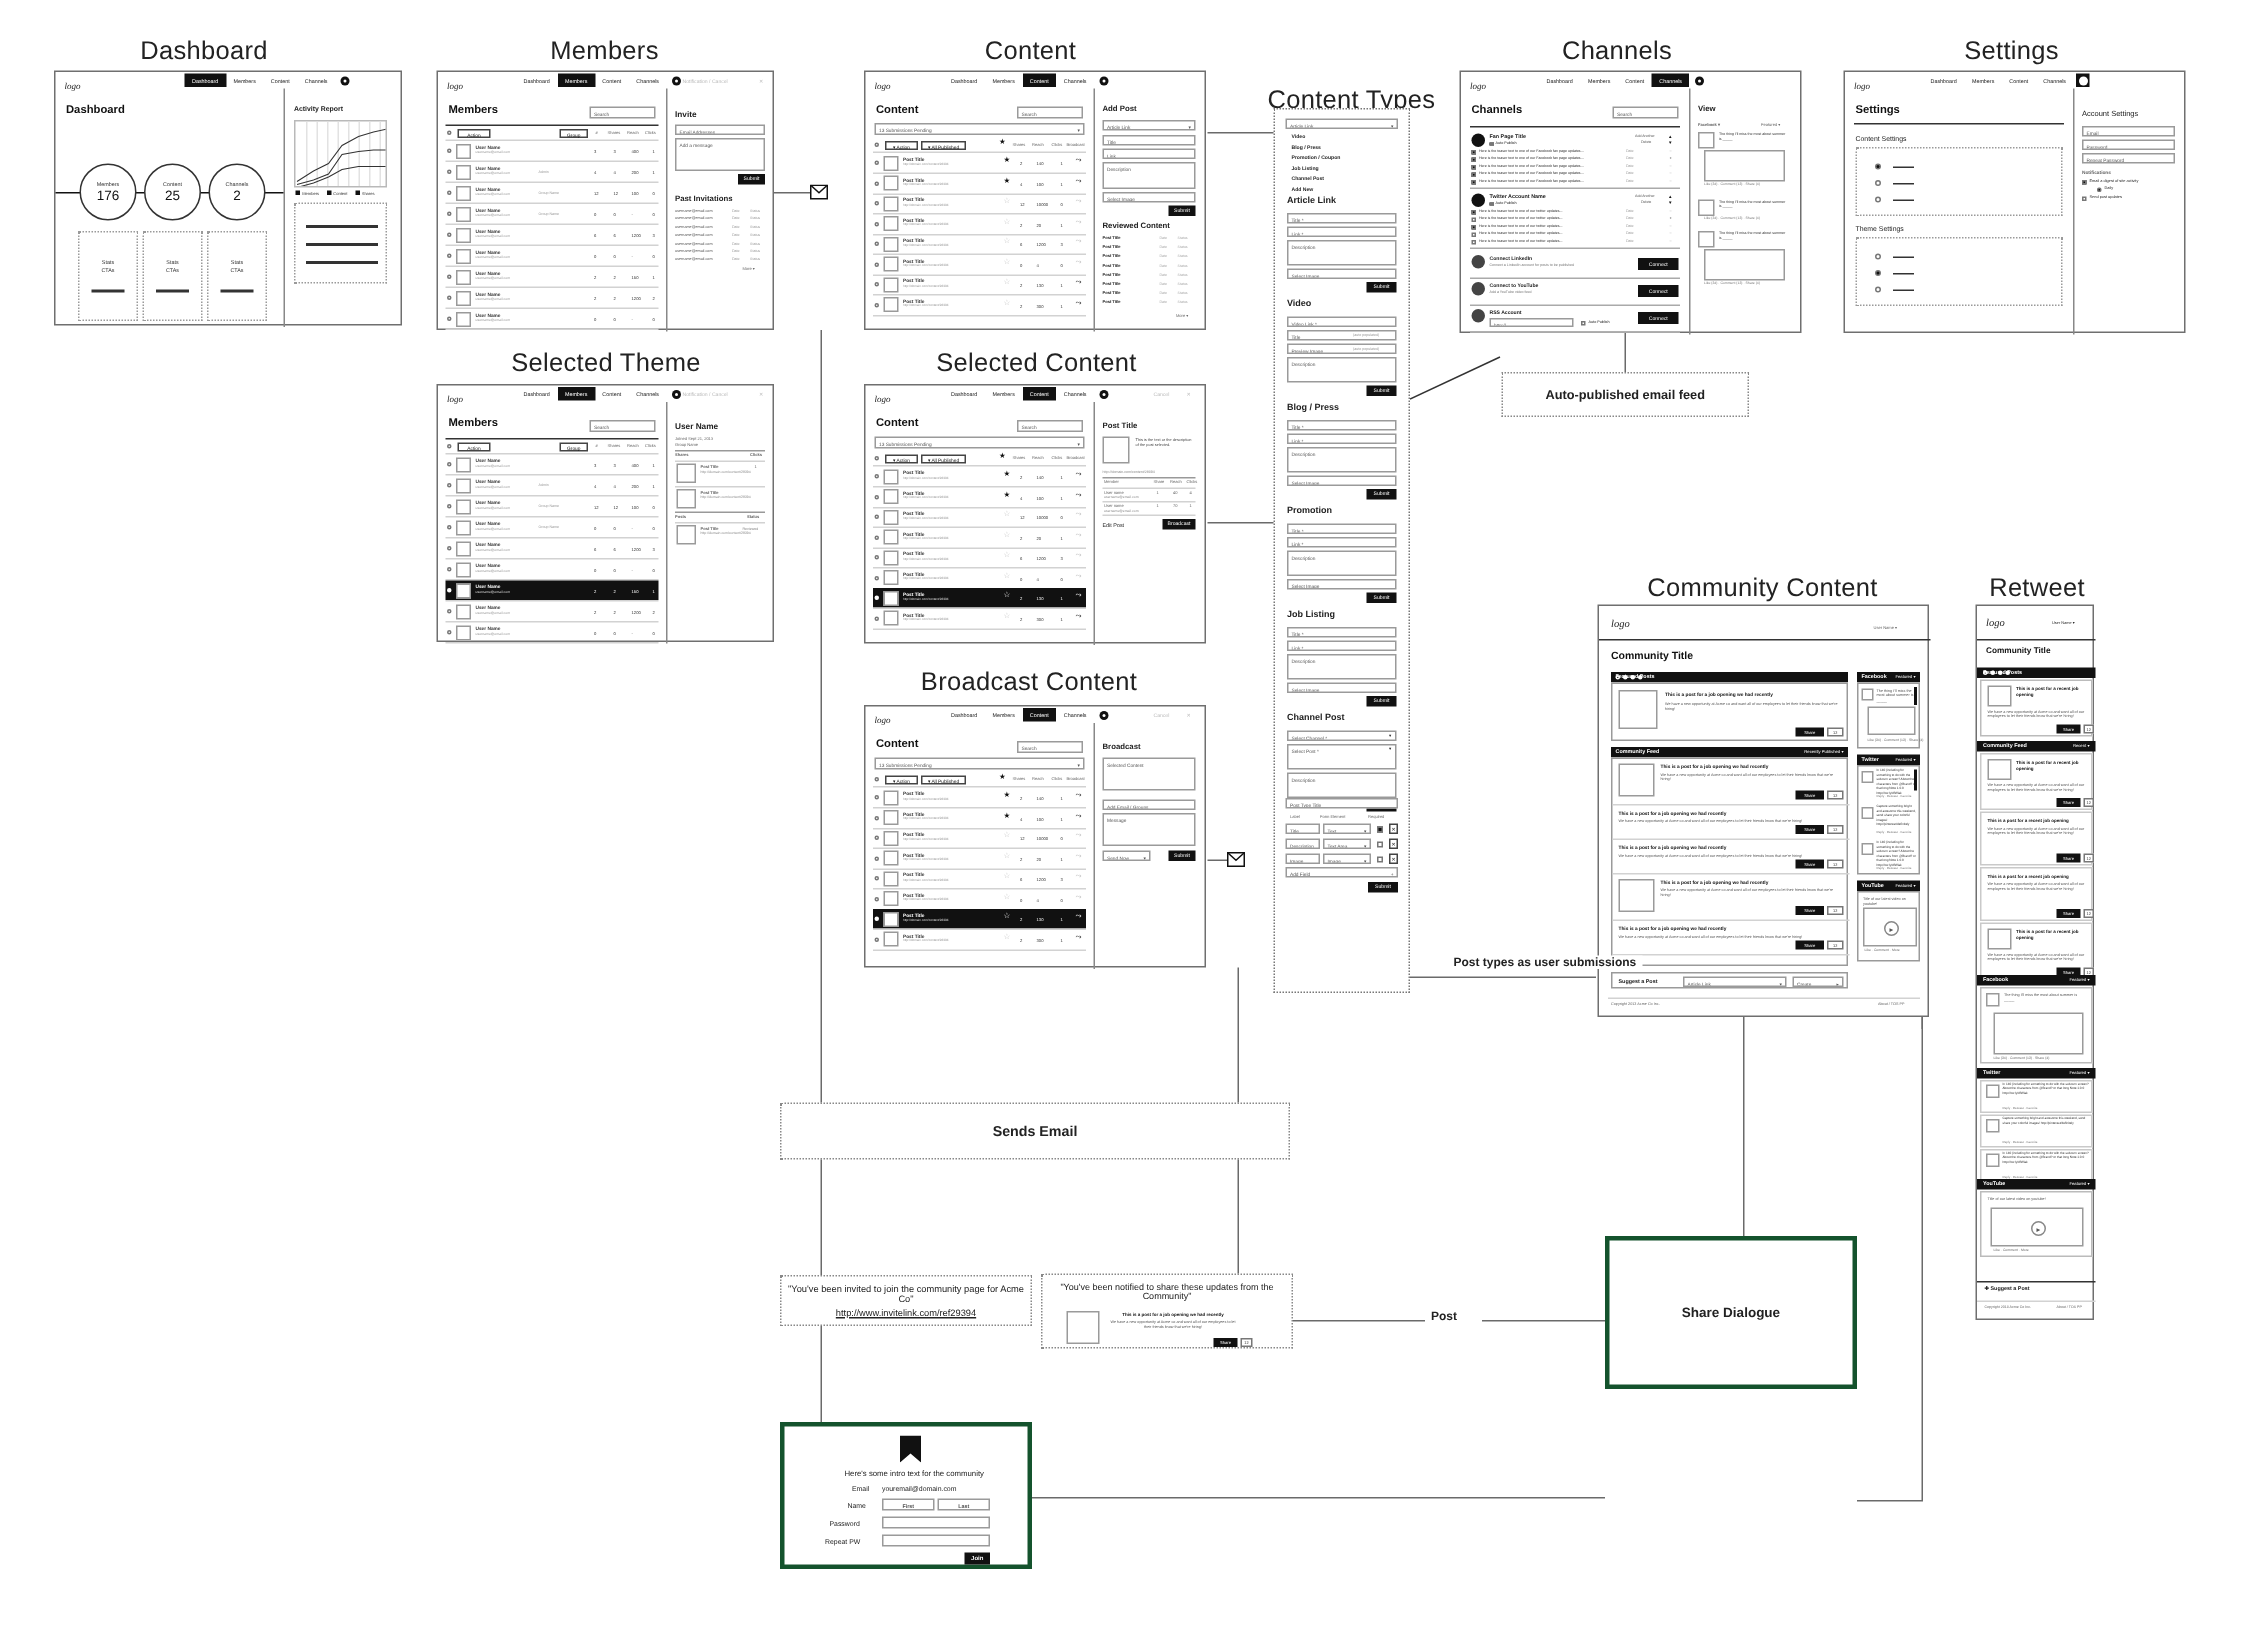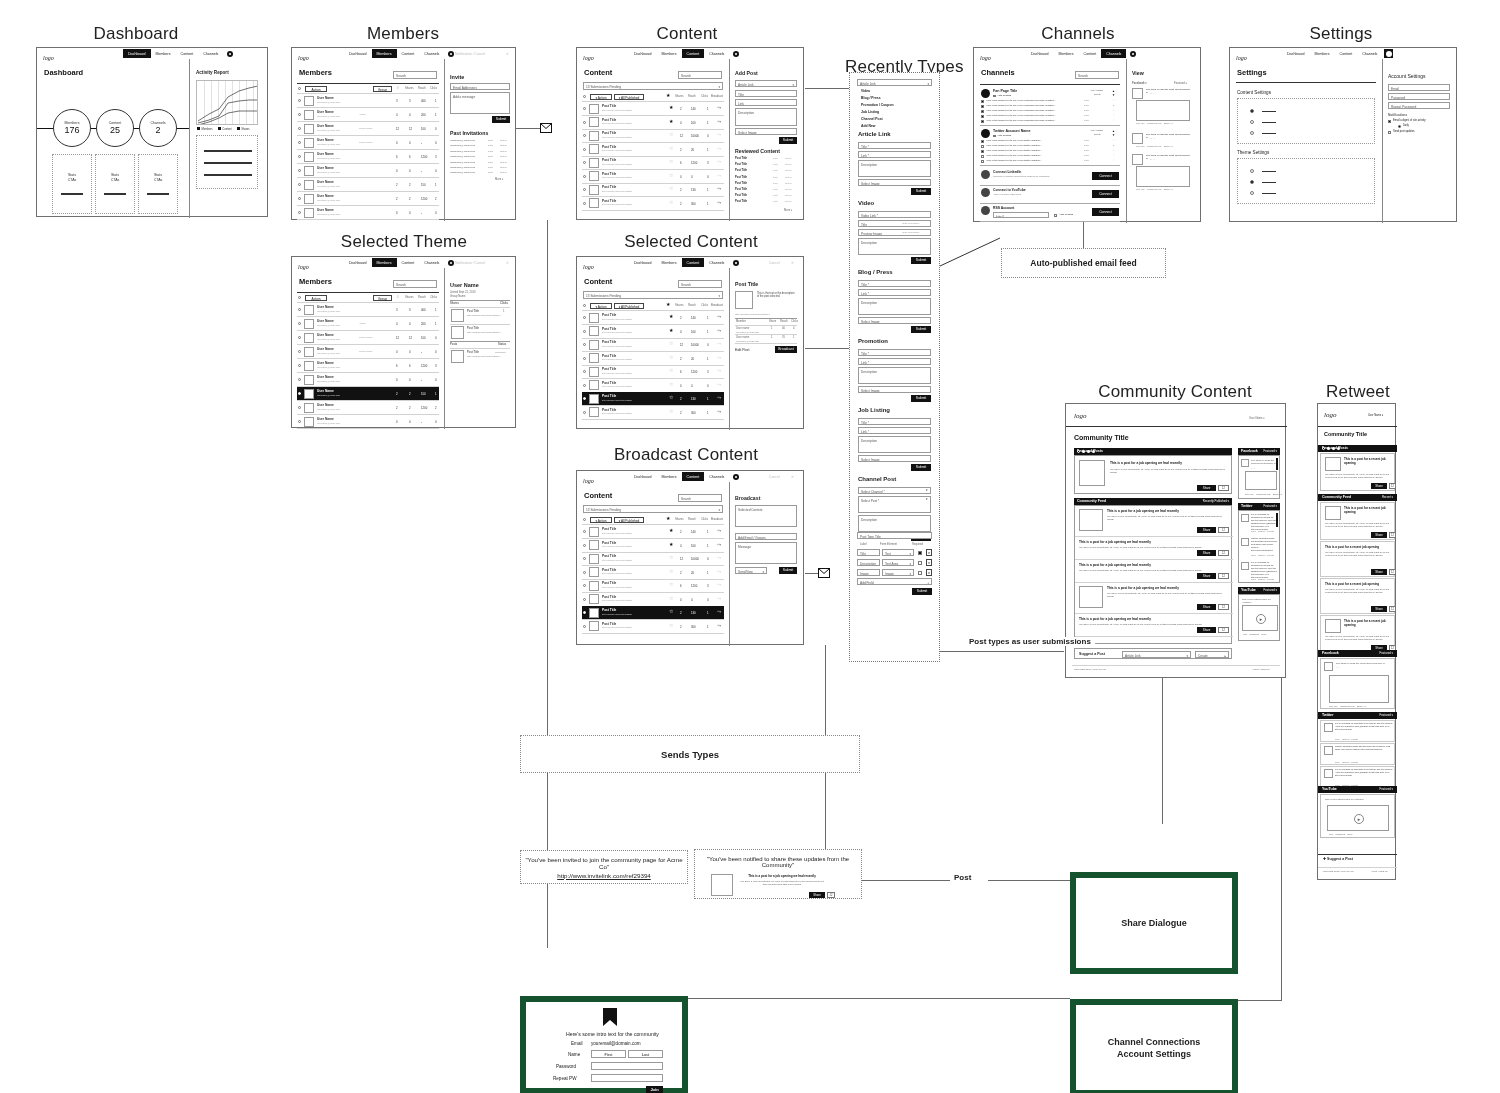--- a/index.html
+++ b/index.html
@@ -69,21 +69,21 @@
 
   
   .conn { position:absolute; background:#6a6a6a; }
   .conn.h { height:1px; }
   .conn.v { width:1px; }
   .flowbox {
     position:absolute; border:1px dotted #888; background:#fff;
     display:flex; align-items:center; justify-content:center;
     font-size:9px; font-weight:bold; color:#222; text-align:center;
   }
-  .flowbox.solid { border:6px solid #14532d;margin-top:48px; }
+  .flowbox.solid { border:3px solid #14532d; }
   .flowlabel { position:absolute; font-size:8px; font-weight:bold; color:#222;
     background:#fff; padding:0 4px; white-space:nowrap;}
 
   
   .circ { position:absolute; border:1px solid #333; border-radius:50%;
     display:flex; flex-direction:column; align-items:center; justify-content:center; background:#fff;}
   .circ .k { font-size:3.6px; color:#333; }
   .circ .v { font-size:9px; color:#111; }
 
   .ctacard { position:absolute; border:1px dotted #9a9a9a; background:#fff;
@@ -120,21 +120,21 @@
 <div class="canvas">
 
   <div class="sec-title" style="left:36px;top:24px;width:200px;">Dashboard</div>
   <div class="sec-title" style="left:303px;top:24px;width:200px;">Members</div>
   <div class="sec-title" style="left:587px;top:24px;width:200px;">Content</div>
   <div class="sec-title" style="left:978px;top:24px;width:200px;">Channels</div>
   <div class="sec-title" style="left:1241px;top:24px;width:200px;">Settings</div>
   <div class="sec-title" style="left:304px;top:232px;width:200px;">Selected Theme</div>
   <div class="sec-title" style="left:591px;top:232px;width:200px;">Selected Content</div>
   <div class="sec-title" style="left:586px;top:445px;width:200px;">Broadcast Content</div>
-  <div class="sec-title" style="left:845px;top:57px;width:100px;">Recently Types</div>
+  <div class="sec-title" style="left:845px;top:57px;width:100px;">Content Types</div>
   <div class="sec-title" style="left:1075px;top:382px;width:200px;">Community Content</div>
   <div class="sec-title" style="left:1308px;top:382px;width:100px;">Retweet</div>
 
   <div class="frame" style="left:36px;top:47px;width:232px;height:170px;">
     <div class="navbar">
       <div class="logo" style="left:6px;top:7px;font-size:6px;">logo</div>
       <div class="nav-items" style="left:86px;">
         <div class="nav-it active">Dashboard</div>
         <div class="nav-it">Members</div>
         <div class="nav-it">Content</div>
@@ -1430,21 +1430,21 @@
     </div>
     <div class="rowline" style="left:0;top:450px;width:79px;background:#333;"></div>
     <div class="lbl-b" style="left:5px;top:453px;font-size:3.6px;">✚ <span>Suggest a Post</span></div>
     <div class="rowline" style="left:0;top:463px;width:79px;"></div>
     <div class="lbl" style="left:5px;top:466px;font-size:2.4px;color:#666;">Copyright 2013 Acme Co Inc.</div>
     <div class="lbl" style="left:53px;top:466px;font-size:2.4px;color:#666;">About / TOS PP</div>
   </div>
 
   <div class="flowbox" style="left:1001px;top:248px;width:165px;height:30px;font-size:8.5px;">Auto-published email feed</div>
   <div class="flowlabel" style="left:965px;top:637px;">Post types as user submissions</div>
-  <div class="flowbox" style="left:520px;top:735px;width:340px;height:38px;font-size:9.5px;">Sends Types</div>
+  <div class="flowbox" style="left:520px;top:735px;width:340px;height:38px;font-size:9.5px;">Sends Email</div>
 
   <div class="flowbox" style="left:520px;top:850px;width:168px;height:34px;flex-direction:column;font-size:6.2px;font-weight:normal;">
     <div>"You've been invited to join the community page for Acme Co"</div>
     <div style="text-decoration:underline;margin-top:2px;">http://www.invitelink.com/ref29394</div>
   </div>
 
   <div class="flowbox" style="left:694px;top:849px;width:168px;height:50px;flex-direction:column;align-items:flex-start;justify-content:flex-start;font-size:6px;font-weight:normal;">
     <div style="width:100%;text-align:center;margin-top:6px;">"You've been notified to share these updates from the Community"</div>
     <div class="thumb" style="left:16px;top:24px;width:22px;height:22px;"></div>
     <div class="ptxt" style="left:43px;top:24px;width:88px;font-size:3px;">This is a post for a job opening we had recently</div>
@@ -1465,24 +1465,20 @@
     <div class="inp" style="left:102px;top:48px;width:35px;height:8px;font-size:3.6px;">Last</div>
     <div class="lbl" style="left:30px;top:62px;font-size:4.6px;font-weight:normal;">Password</div>
     <div class="inp" style="left:65px;top:60px;width:72px;height:8px;"></div>
     <div class="lbl" style="left:27px;top:74px;font-size:4.6px;font-weight:normal;">Repeat PW</div>
     <div class="inp" style="left:65px;top:72px;width:72px;height:8px;"></div>
     <div class="btn-dark" style="left:120px;top:84px;width:17px;height:8px;line-height:8px;font-size:4px;"><span>Join</span></div>
   </div>
 
   <div class="flowlabel" style="left:950px;top:873px;">Post</div>
   <div class="flowbox solid" style="left:1070px;top:824px;width:168px;height:102px;font-size:9px;">Share Dialogue</div>
-  <div class="flowbox solid" style="left:1070px;top:951px;width:168px;height:97px;flex-direction:column;font-size:9px;line-height:12px;">
-    <div>Channel Connections</div>
-    <div>Account Settings</div>
-  </div>
 
   <div class="conn h" style="left:516px;top:128px;width:30px;"></div>
   <svg style="position:absolute;left:540px;top:123px;" width="12" height="11">
     <rect x="0.5" y="0.5" width="11" height="9" fill="#fff" stroke="#111"></rect>
     <path d="M0.5 0.5 L6 5.5 L11.5 0.5" fill="none" stroke="#111"></path>
   </svg>
   <div class="conn h" style="left:805px;top:88px;width:44px;"></div>
   <div class="conn h" style="left:805px;top:348px;width:44px;"></div>
   <div class="conn h" style="left:805px;top:573px;width:14px;"></div>
   <svg style="position:absolute;left:818px;top:568px;" width="12" height="11">

